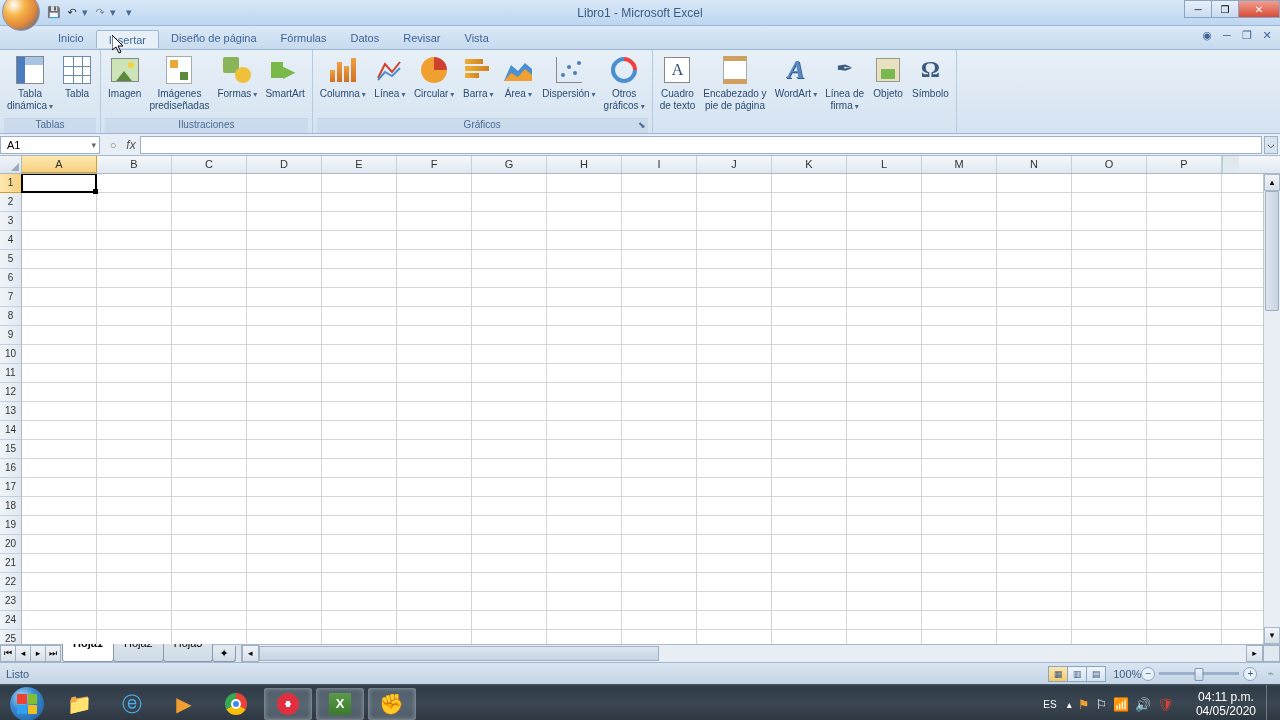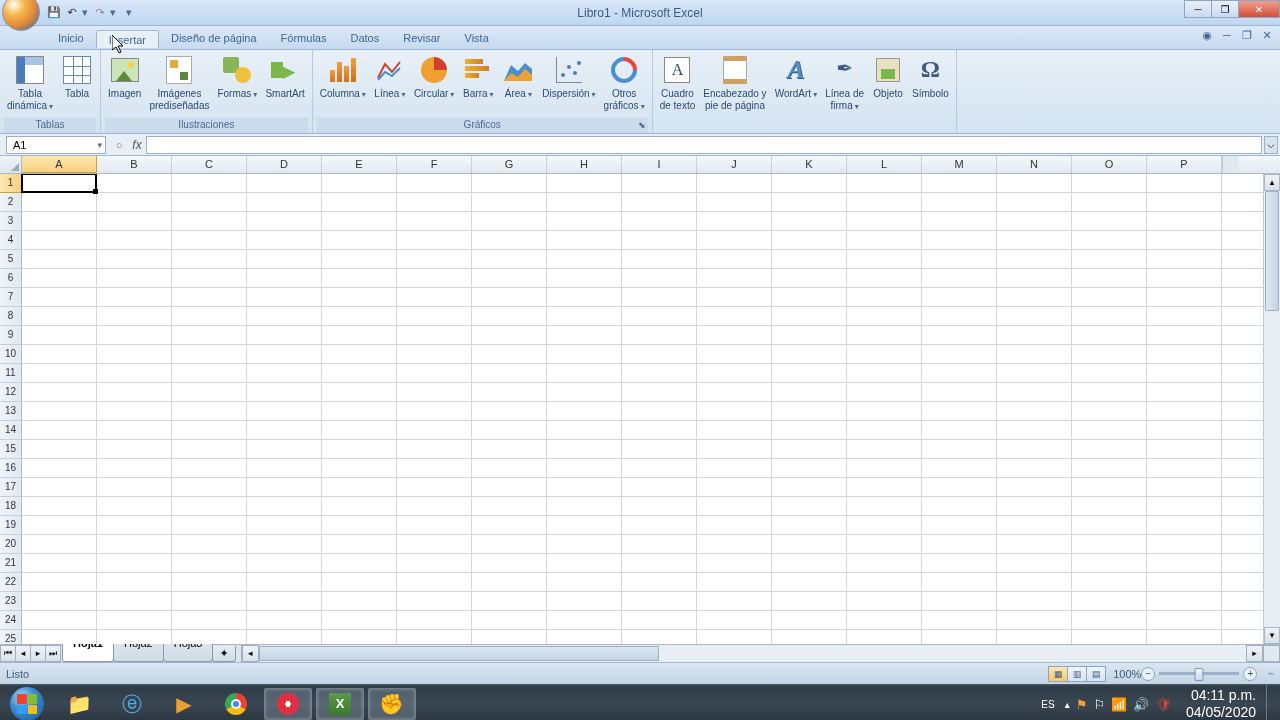--- a/index.html
+++ b/index.html
@@ -68,21 +68,21 @@
 .ico-hdr { width:24px; height:28px; background:#fff; border:1px solid #aaa; border-top:5px solid #d0a060; border-bottom:5px solid #d0a060; }
 .ico-wart { font-size:26px; font-style:italic; font-family:serif; color:#5a8ac0; font-weight:bold; text-shadow:1px 1px #2a5a90; }
 .ico-sig { width:26px; height:26px; position:relative; }
 .ico-sig::after { content:"✒"; font-size:20px; color:#3a5a80; }
 .ico-obj { width:24px; height:24px; background:#e8e0c0; border:1px solid #998; position:relative; }
 .ico-obj::after { content:""; position:absolute; bottom:2px; left:4px; width:14px; height:10px; background:#7ab850; }
 .ico-sym { font-size:24px; font-family:serif; color:#3a5a80; font-weight:bold; }
 
 
 .fbar-row { height:22px; display:flex; align-items:center; border-bottom:1px solid #a8b8cc; background:#e8eef5; position:relative; }
-.namebox { width:100px; height:18px; border:1px solid #9cb0c8; background:#fff; margin-left:6px; display:flex; align-items:center; padding:0 16px 0 6px; font-size:11px; position:relative; }
+.namebox { width:100px; height:18px; border:1px solid #9cb0c8; background:#fff; margin-left:0; display:flex; align-items:center; padding:0 16px 0 6px; font-size:11px; position:relative; }
 .namebox::after { content:"▾"; position:absolute; right:3px; color:#666; font-size:9px; }
 .fx-cancel { width:18px; height:16px; margin-left:4px; display:flex; align-items:center; justify-content:center; opacity:0.5; }
 .fx-lbl { width:18px; text-align:center; font-style:italic; font-size:12px; color:#555; }
 .fbar { flex:1; height:18px; background:#fff; border:1px solid #9cb0c8; margin-right:18px; }
 .fbar-expand { position:absolute; right:2px; width:14px; height:18px; background:#d9e3ed; border:1px solid #9cb0c8; text-align:center; font-size:9px; line-height:16px; }
 
 
 .grid-wrap { height:488px; display:flex; flex-direction:column; }
 .col-headers { height:18px; display:flex; background:linear-gradient(#f5f8fb,#e0e8f0); border-bottom:1px solid #aab8c8; }
 .selectall { width:22px; border-right:1px solid #aab8c8; background:linear-gradient(#f0f4f8,#dde5ee); position:relative; }
@@ -132,21 +132,21 @@
 .taskbar { height:40px; background:linear-gradient(#4b5a68 0,#2f3b46 6%,#3a4652 50%,#2a343d); display:flex; align-items:center; position:relative; }
 .start { width:54px; height:40px; display:flex; align-items:center; justify-content:center; }
 .start .orb { width:34px; height:34px; border-radius:50%; background:radial-gradient(circle at 35% 30%,#a8d8f8,#3a8ad0 40%,#1a5a9a); display:grid; grid-template:1fr 1fr/1fr 1fr; gap:1px; padding:7px; }
 .start .orb span { border-radius:1px; }
 .start .orb span:nth-child(1){background:#f04030} .start .orb span:nth-child(2){background:#80c030} .start .orb span:nth-child(3){background:#30a0f0} .start .orb span:nth-child(4){background:#f0c020}
 .pin { width:48px; height:32px; margin:0 2px; border-radius:2px; display:flex; align-items:center; justify-content:center; font-size:20px; }
 .pin.active { background:rgba(180,200,220,0.25); border:1px solid rgba(255,255,255,0.2); box-shadow:inset 0 0 4px rgba(255,255,255,0.3); }
 .tray { position:absolute; right:0; top:0; height:40px; display:flex; align-items:center; gap:6px; padding-right:4px; color:#fff; font-size:10px; }
 .tray .lang { padding:2px 4px; }
 .tray .icons { display:flex; gap:6px; font-size:13px; }
-.tray .clock { text-align:right; line-height:1.2; font-size:14px; margin-left:8px; }
+.tray .clock { text-align:center; line-height:1.2; font-size:12px; margin-left:16px; }
 .tray .showdt { width:10px; height:38px; border-left:1px solid rgba(255,255,255,0.3); margin-left:4px; }
 
 
 .cursor { position:absolute; top:35px; left:112px; z-index:100; pointer-events:none; }
 </style>
 </head>
 <body>
 
 <div class="titlebar">
   <div class="office-btn"></div>

